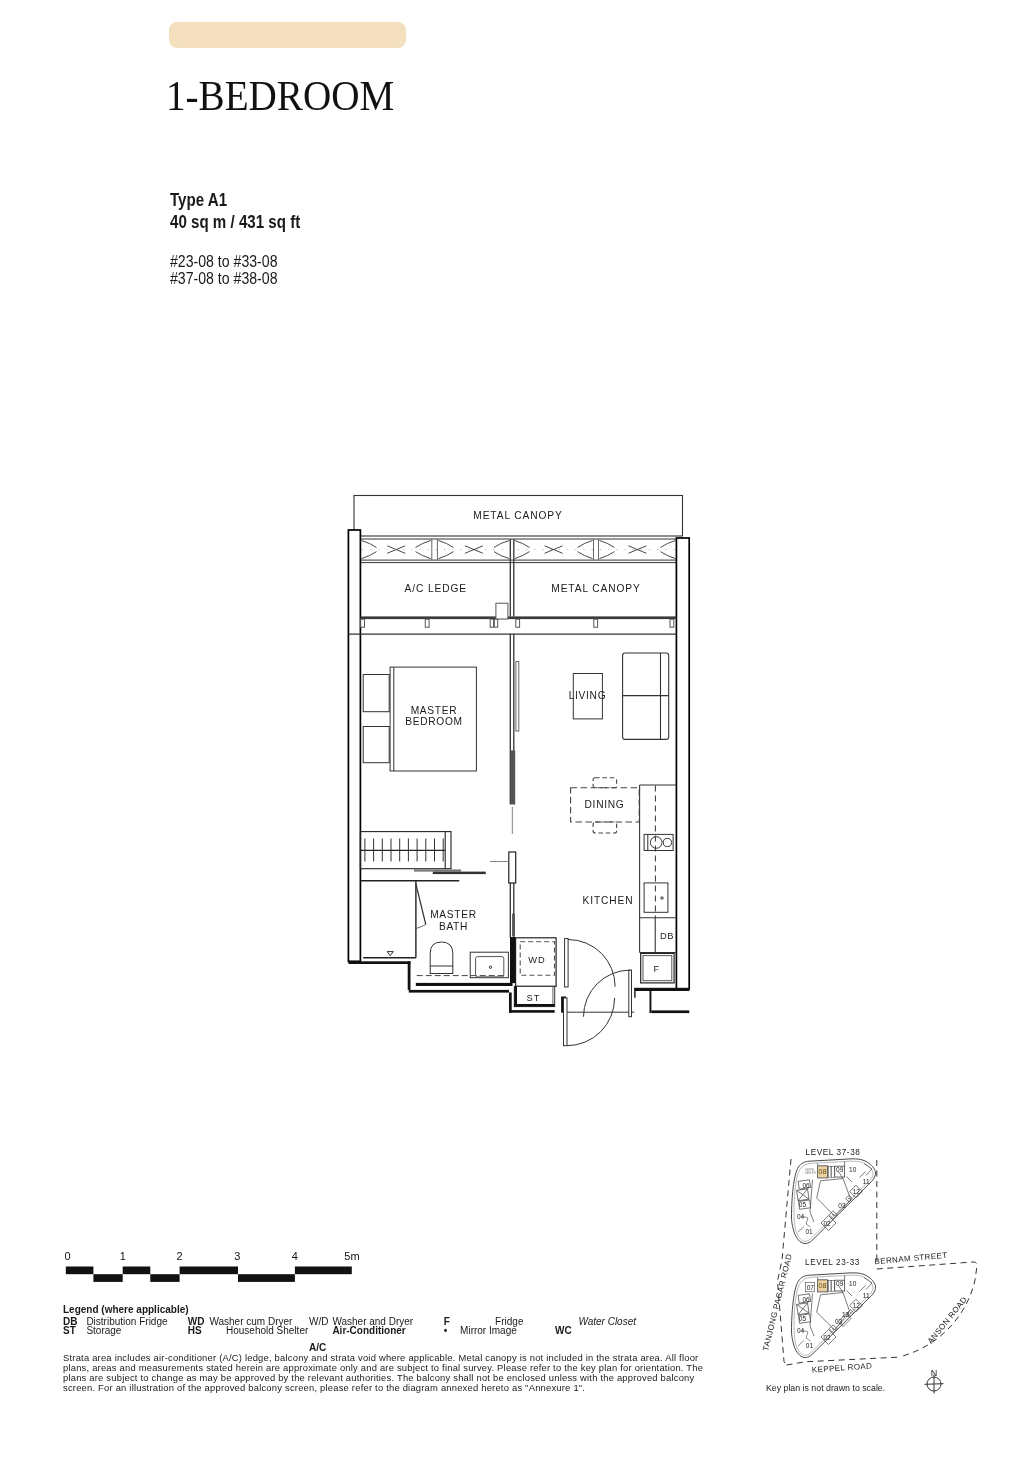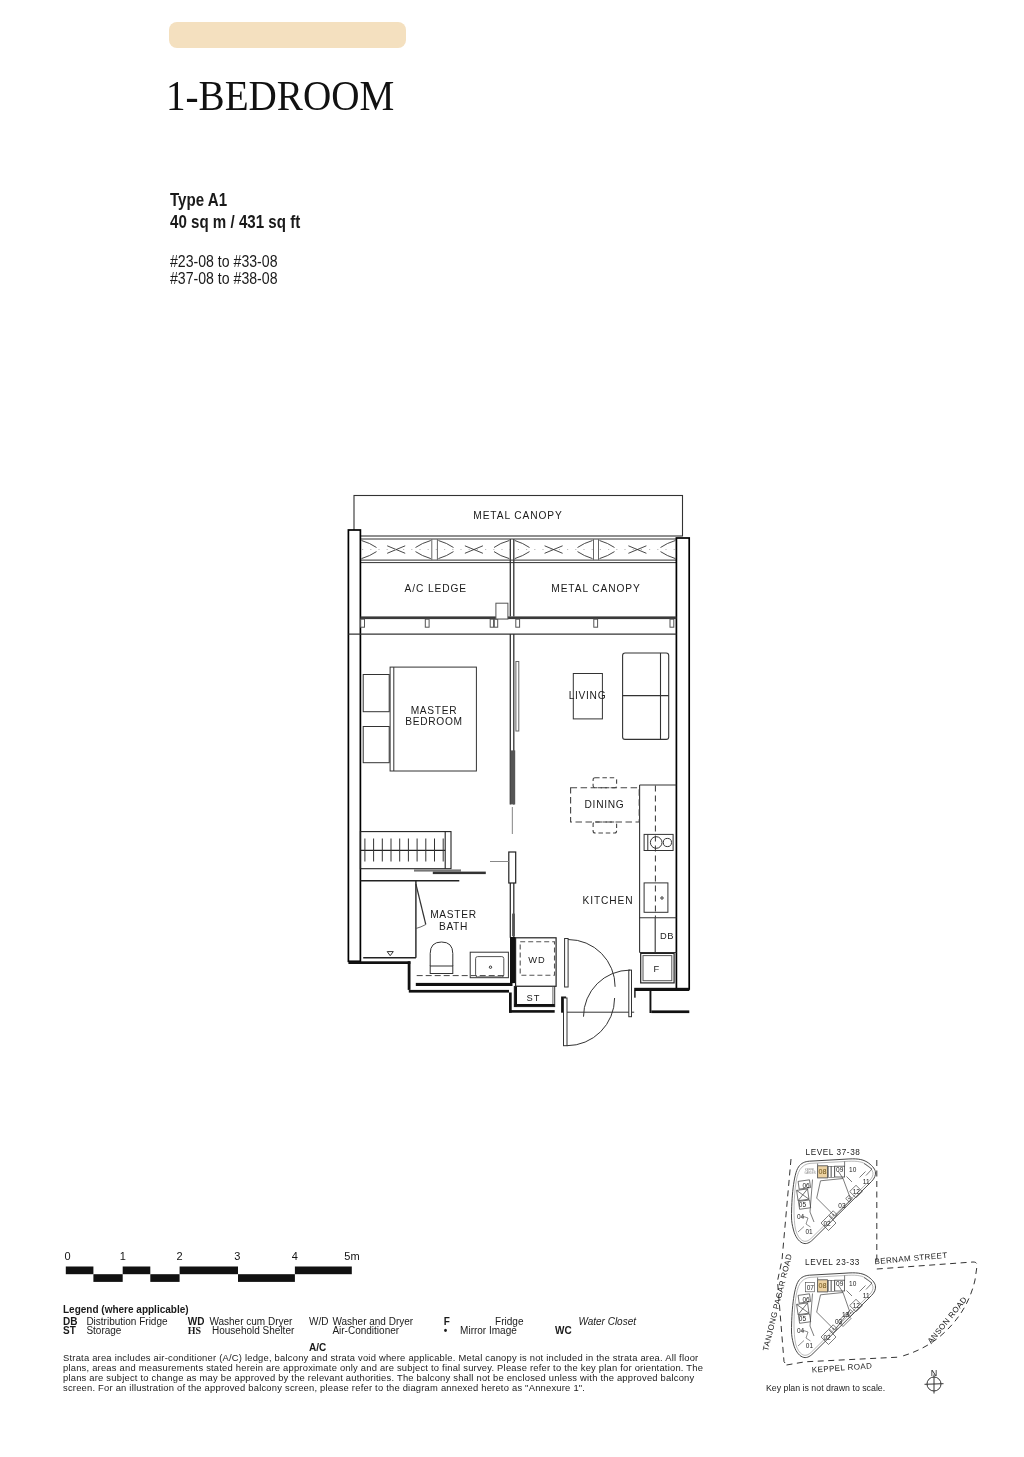--- a/index.html
+++ b/index.html
@@ -403,26 +403,26 @@
 
 <div class="abs" style="left:63px;top:1305.1px;font-size:10px;line-height:9.5px;">
   <div style="font-weight:bold;">Legend (where applicable)</div>
   <div style="position:relative;height:22px;width:600px;">
     <span class="abs" style="left:0;top:2.2px;font-weight:bold;">DB</span>
       <span class="abs" style="left:23.4px;top:2.2px;">Distribution Fridge</span>
     <span class="abs" style="left:0;top:11.7px;font-weight:bold;">ST</span>
       <span class="abs" style="left:23.4px;top:11.7px;">Storage</span>
     <span class="abs" style="left:124.7px;top:2.2px;font-weight:bold;">WD</span>
       <span class="abs" style="left:146.4px;top:2.2px;">Washer cum Dryer</span>
-    <span class="abs" style="left:124.7px;top:11.7px;font-weight:bold;font-family:Liberation Serif, serif;">HS</span>
-      <span class="abs" style="left:149px;top:11.7px;text-align:right;">Household Shelter</span>
+    <span class="abs" style="left:124.7px;top:11.7px;font-weight:bold;">HS</span>
+      <span class="abs" style="left:163px;top:11.7px;text-align:right;">Household Shelter</span>
     <span class="abs" style="left:246px;top:2.2px;font-weight:normal;">W/D</span>
       <span class="abs" style="left:269.4px;top:2.2px;">Washer and Dryer</span>
     <span class="abs" style="left:246px;top:28px;font-weight:bold;">A/C</span>
-      <span class="abs" style="left:269.4px;top:11.7px;">Air-Conditioner</span>
+      <span class="abs" style="left:269.4px;top:11.7px;font-weight:bold;">Air-Conditioner</span>
     <span class="abs" style="left:380.7px;top:2.2px;font-weight:bold;">F</span>
       <span class="abs" style="left:397.1px;top:2.2px;margin-left:35px;">Fridge</span>
     <span class="abs" style="left:380.7px;top:11.7px;font-weight:bold;">•</span>
       <span class="abs" style="left:397.1px;top:11.7px;">Mirror Image</span>
     <span class="abs" style="left:492px;top:11px;font-weight:bold;">WC</span>
       <span class="abs" style="left:515.4px;top:2.2px;font-style:italic;">Water Closet</span>
   </div>
 </div>
 
 <div class="abs" style="left:63px;top:1352.9px;font-size:9.4px;line-height:9.9px;letter-spacing:0.22px;width:700px;white-space:nowrap;">Strata area includes air-conditioner (A/C) ledge, balcony and strata void where applicable. Metal canopy is not included in the strata area. All floor<br>plans, areas and measurements stated herein are approximate only and are subject to final survey. Please refer to the key plan for orientation. The<br>plans are subject to change as may be approved by the relevant authorities. The balcony shall not be enclosed unless with the approved balcony<br>screen. For an illustration of the approved balcony screen, please refer to the diagram annexed hereto as "Annexure 1".</div>

